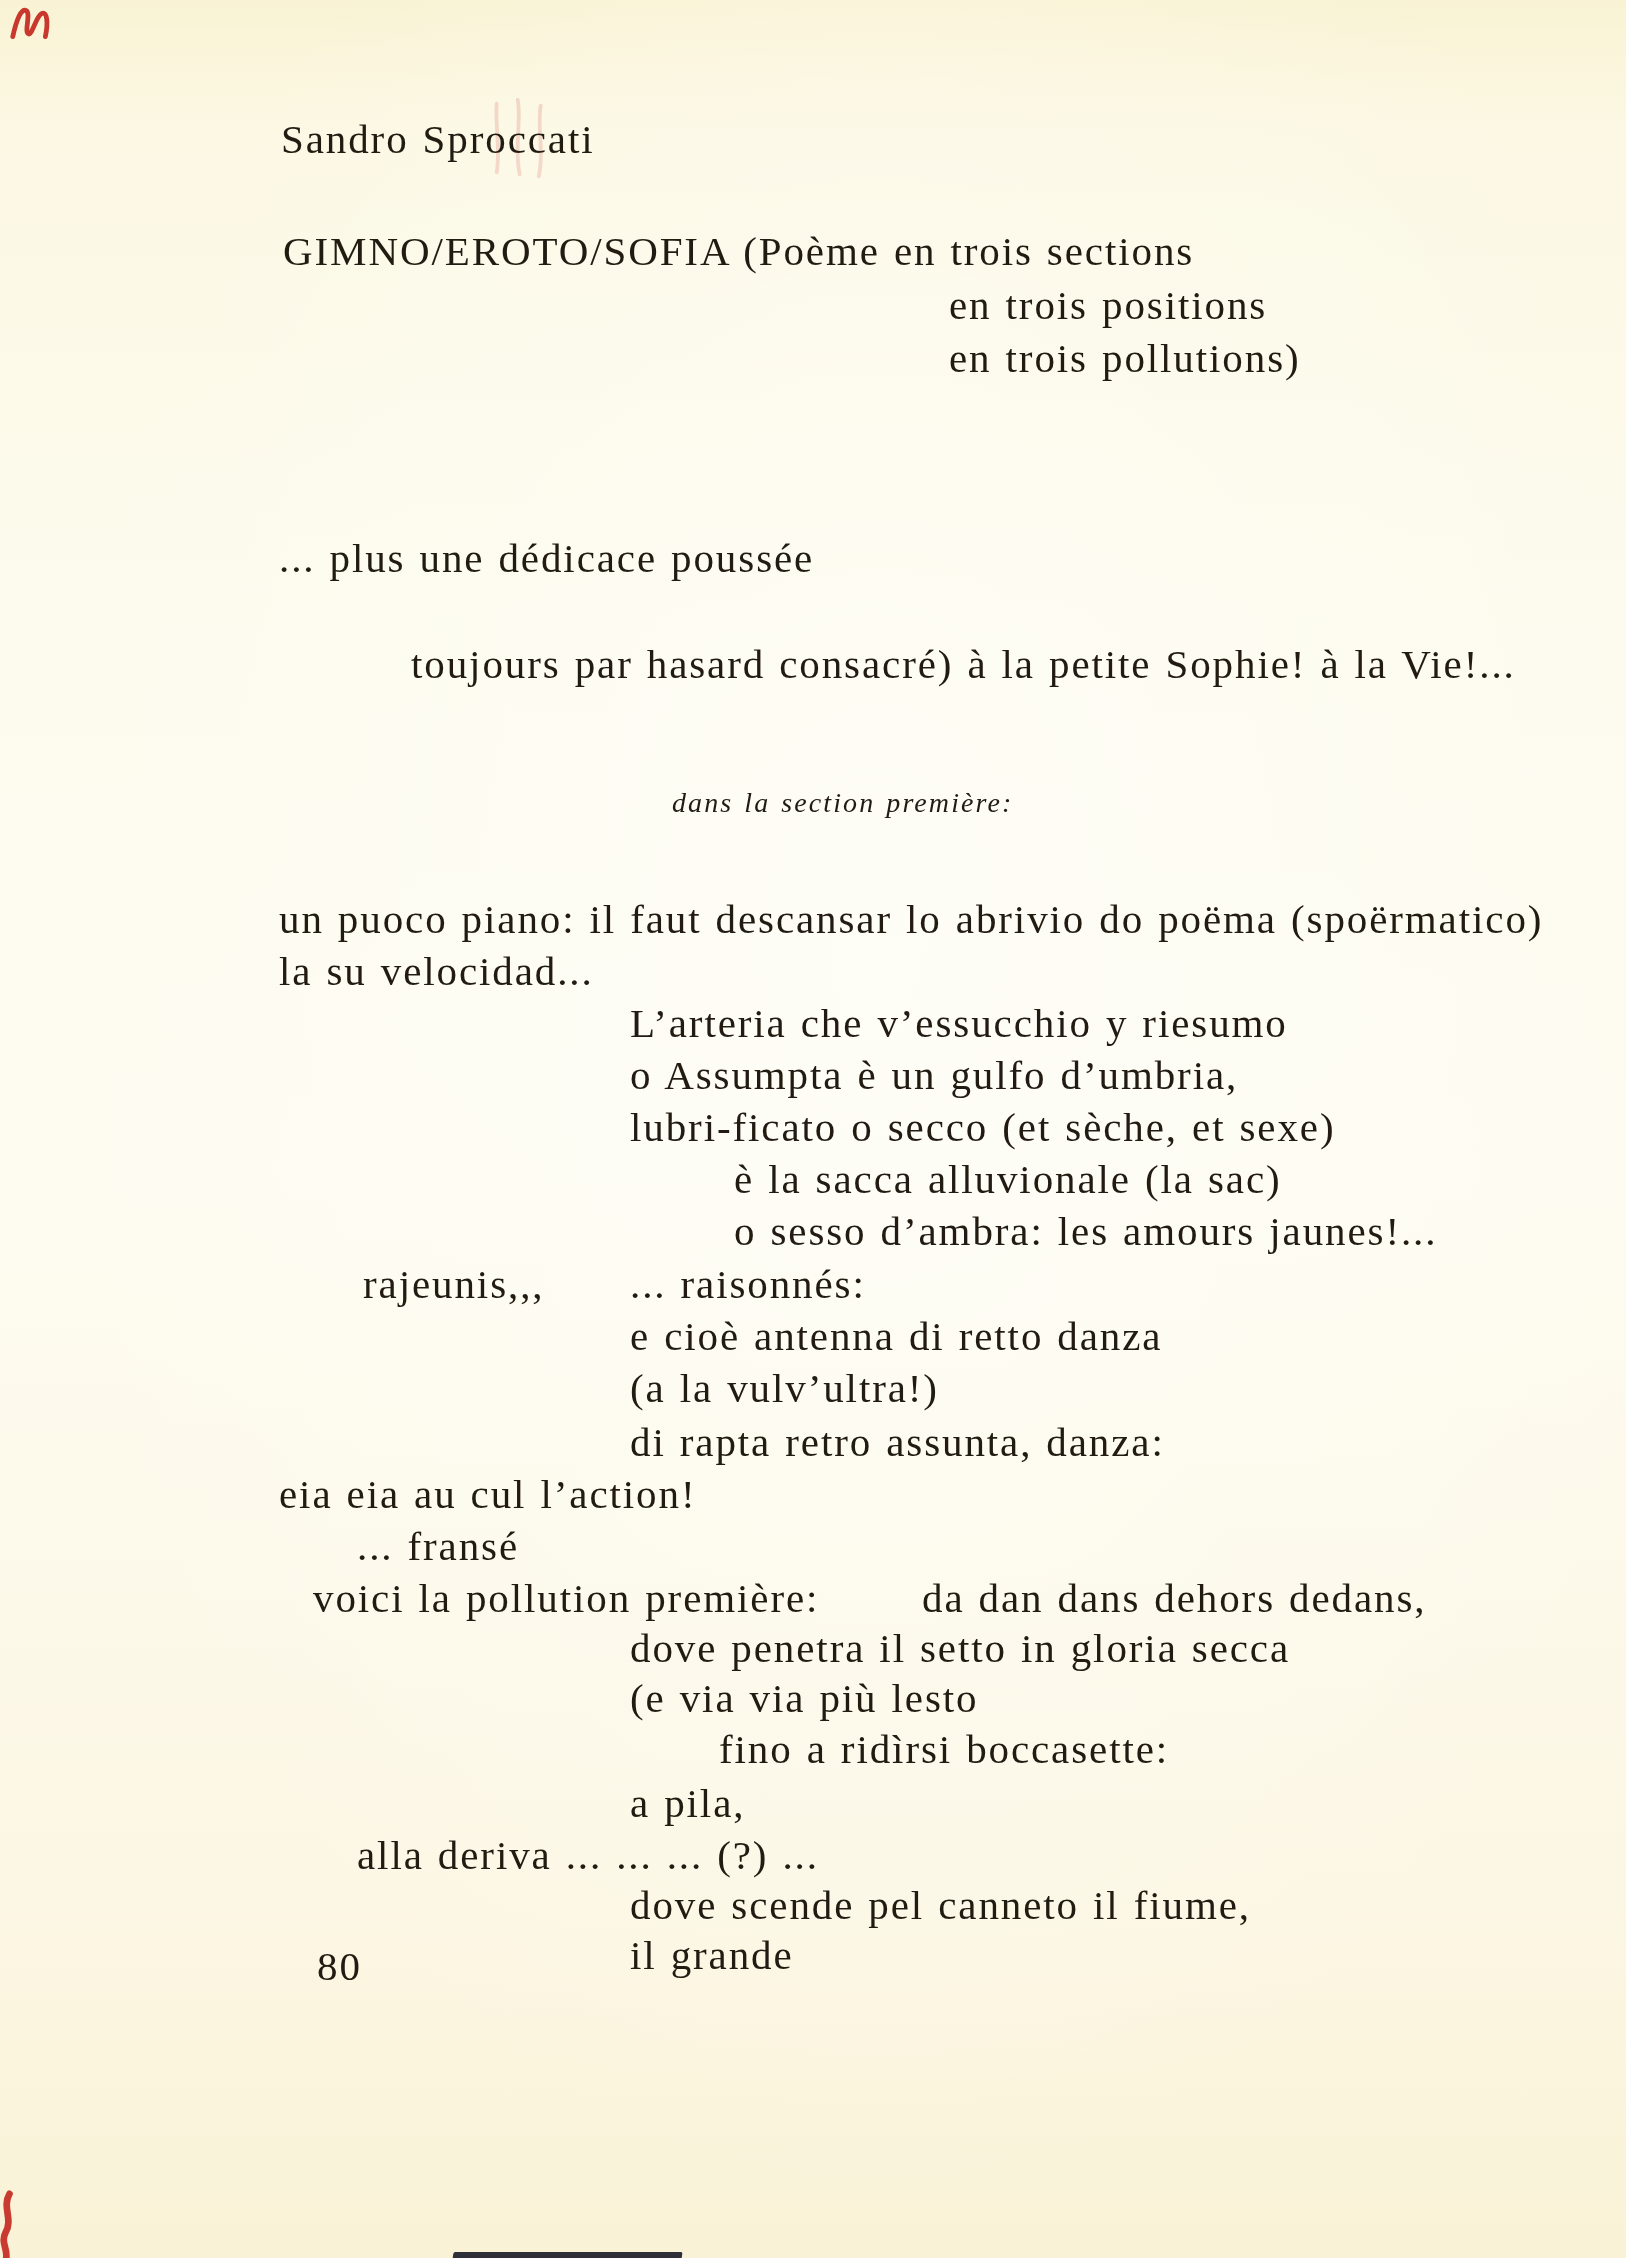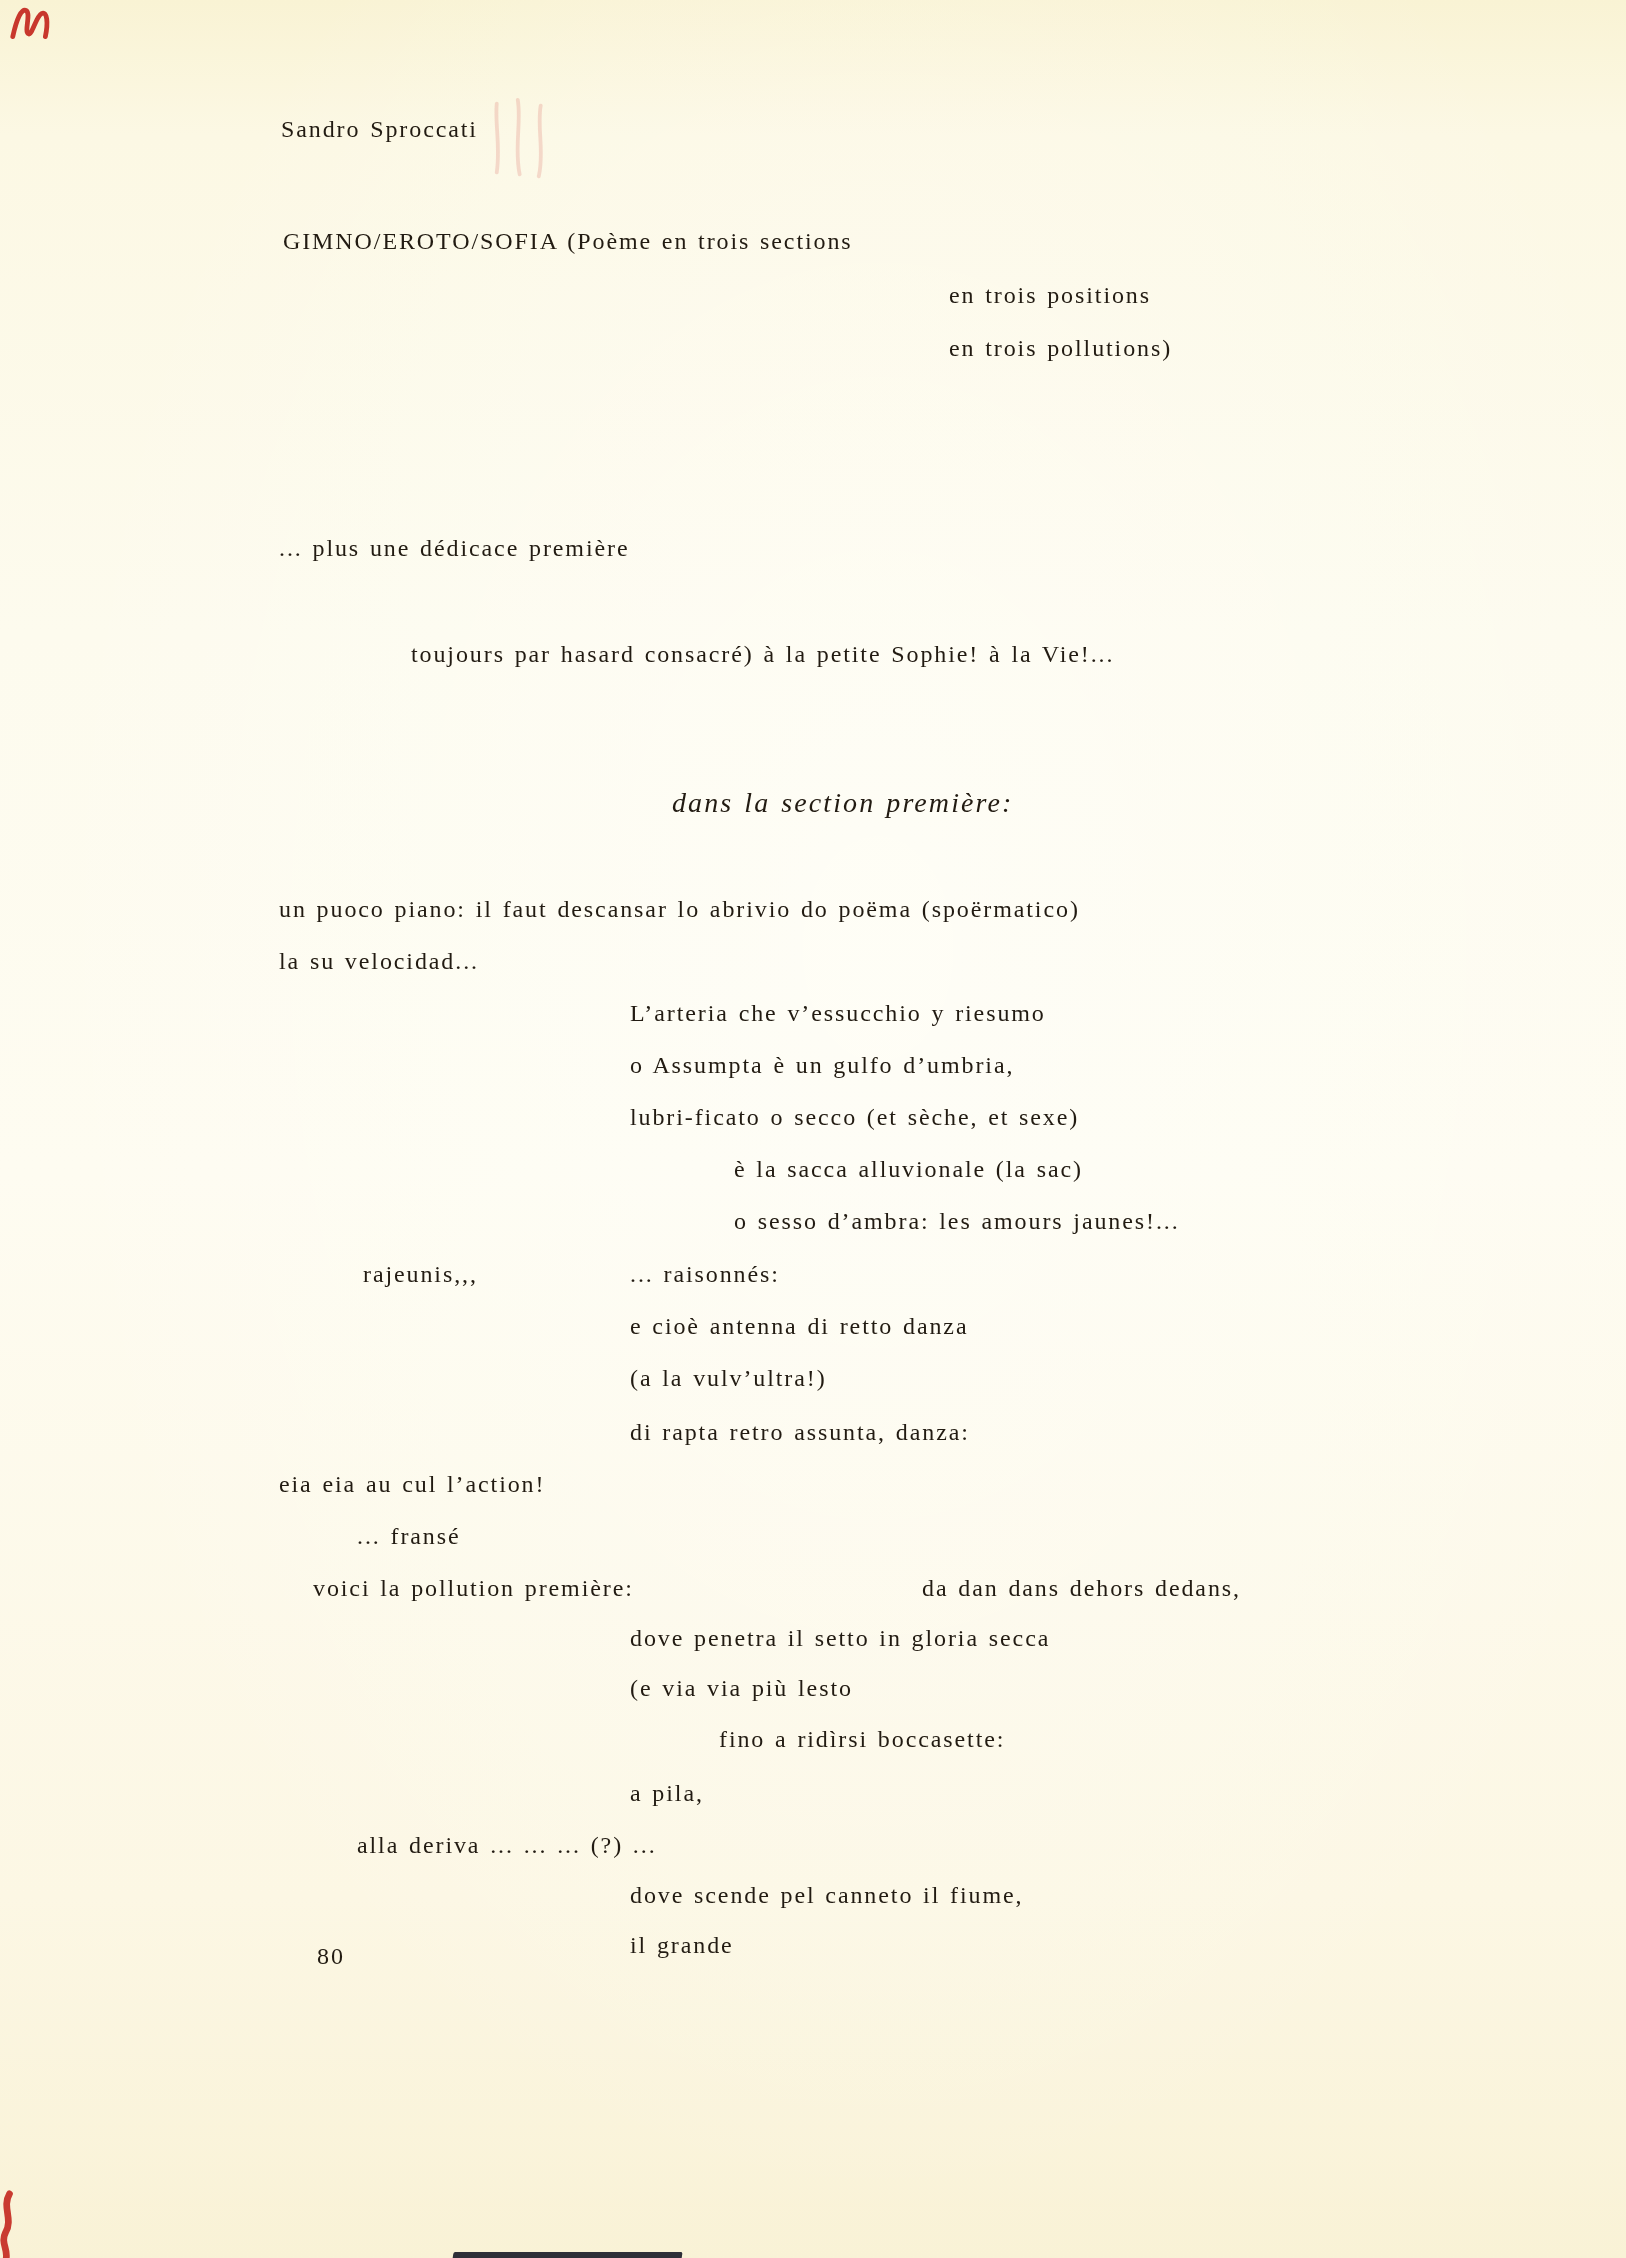--- a/index.html
+++ b/index.html
@@ -12,21 +12,21 @@
     color:#221b12;
   }
   .page::before{
     content:"";position:absolute;inset:0;
     background:radial-gradient(ellipse at 54% 42%,rgba(255,255,251,0.55) 0%,rgba(255,255,251,0) 68%);
     pointer-events:none;
   }
   .ln{
     position:absolute;
     white-space:pre;
-    font-size:24px;
+    font-size:41px;
     line-height:1.2;
     letter-spacing:1.9px;
     word-spacing:1.9px;
     color:#221b12;
   }
   .heading{font-style:italic;font-size:28px;letter-spacing:2.1px;}
   
   .author{left:281px;top:115px;}
   .t1{left:283px;top:227px;}
   .t2{left:949px;top:281px;}
@@ -81,21 +81,21 @@
   <svg class="mark faint-marks" width="77" height="86" viewBox="0 0 80 90">
     <path d="M12,8 C10,30 16,52 12,80 M34,4 C38,28 30,54 36,82 M58,10 C54,34 62,58 56,84" fill="none" stroke="#d9685f" stroke-width="4" stroke-linecap="round"></path>
   </svg>
 
   <div class="ln author">Sandro Sproccati</div>
 
   <div class="ln t1">GIMNO/EROTO/SOFIA (Poème en trois sections</div>
   <div class="ln t2">en trois positions</div>
   <div class="ln t3">en trois pollutions)</div>
 
-  <div class="ln d1">... plus une dédicace première</div>
+  <div class="ln d1">... plus une dédicace poussée</div>
   <div class="ln d3">toujours par hasard consacré) à la petite Sophie! à la Vie!...</div>
 
   <div class="ln heading">dans la section première:</div>
 
   <div class="ln p0">un puoco piano: il faut descansar lo abrivio do poëma (spoërmatico)</div>
   <div class="ln p1">la su velocidad...</div>
   <div class="ln p2">L’arteria che v’essucchio y riesumo</div>
   <div class="ln p3">o Assumpta è un gulfo d’umbria,</div>
   <div class="ln p4">lubri-ficato o secco (et sèche, et sexe)</div>
   <div class="ln p5">è la sacca alluvionale (la sac)</div>

